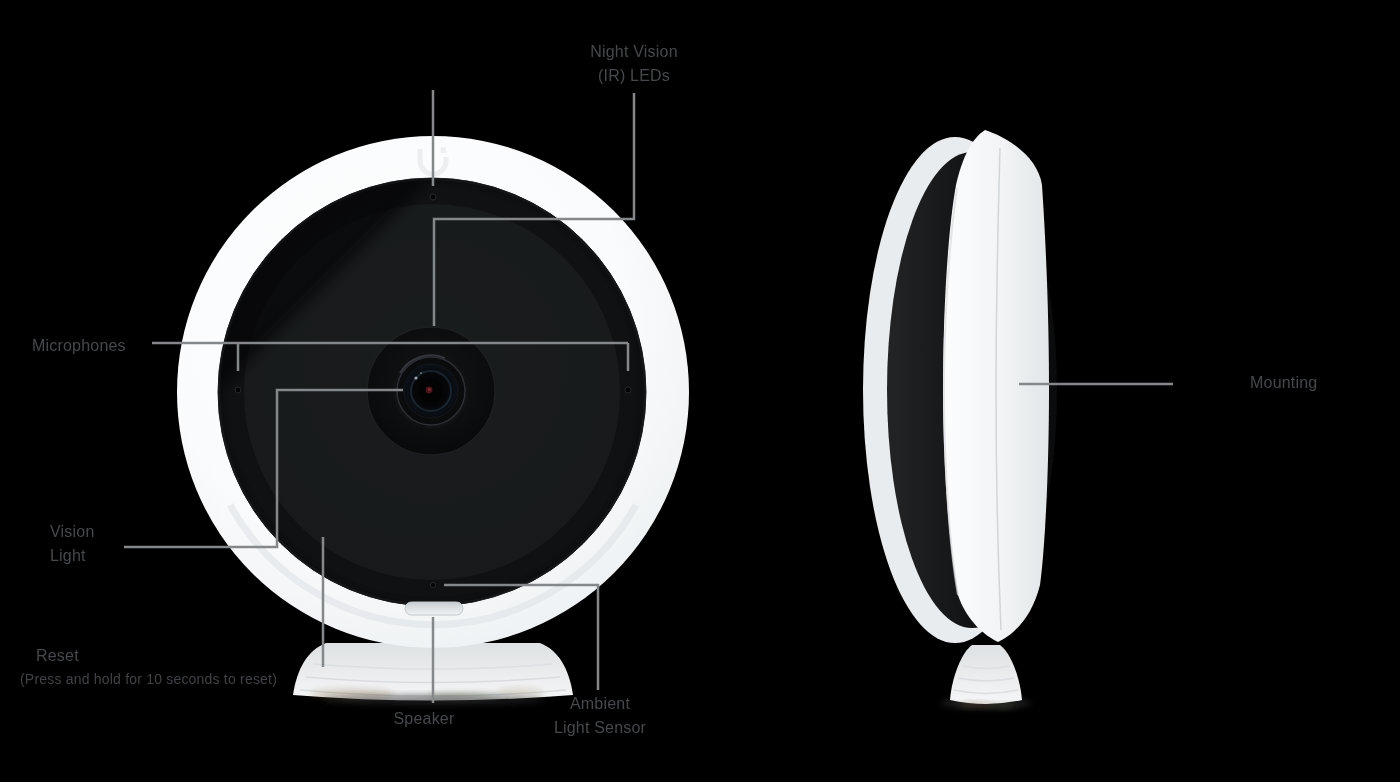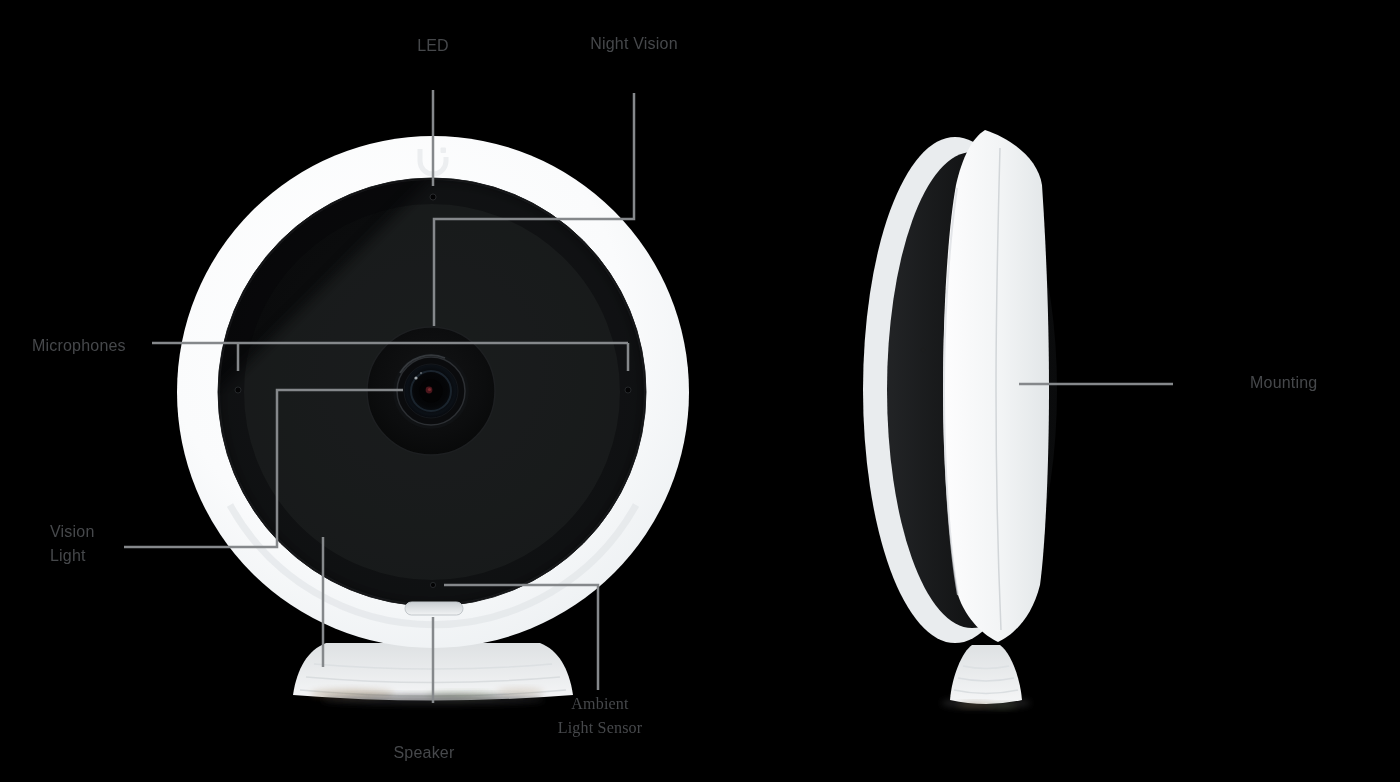--- a/index.html
+++ b/index.html
@@ -15,28 +15,28 @@
     position:absolute;
     color:#46484b;
     font-size:16px;
     line-height:24px;
     letter-spacing:.2px;
     white-space:nowrap;
   }
   .label .ln{display:block;}
   .center{text-align:center;}
   #lbl-led{left:333px;top:34px;width:200px;}
-  #lbl-nv{left:534px;top:32px;width:200px;}
+  #lbl-nv{left:534px;top:40px;width:200px;}
   #lbl-mic{left:32px;top:334px;}
   #lbl-lens{left:50px;top:520px;}
   #lbl-reset{left:20px;top:644px;}
   #lbl-reset .ln1{margin-left:16px;}
   #lbl-reset .ln2{font-size:14px;line-height:22px;color:#404245;}
-  #lbl-speaker{left:334px;top:707px;width:180px;margin-top:34px;}
-  #lbl-ambient{left:510px;top:692px;width:180px;font-family:Liberation Serif, serif;}
+  #lbl-speaker{left:334px;top:707px;width:180px;}
+  #lbl-ambient{left:510px;top:692px;width:180px;}
   #lbl-mount{left:1250px;top:371px;}
 </style>
 </head>
 <body>
 
 <div id="canvas">
 
   <svg id="art" viewBox="0 0 1400 782">
     <defs>
       <radialGradient id="bezelGrad" cx="42%" cy="36%" r="75%">
@@ -170,36 +170,40 @@
       <polyline points="628,343 628,371"></polyline>
       <polyline points="124,547 277,547 277,390 403,390"></polyline>
       <polyline points="323,537 323,667"></polyline>
       <polyline points="433,617 433,703"></polyline>
       <polyline points="598,690 598,585 444,585"></polyline>
       <polyline points="1019,384 1173,384"></polyline>
     </g>
   </svg>
 
   <div class="label center" id="lbl-led">
-    <span class="ln">LED</span>
   </div>
 
   <div class="label center" id="lbl-nv">
     <span class="ln">Night Vision</span>
+    <span class="ln">(IR) LEDs</span>
   </div>
 
   <div class="label" id="lbl-mic">
     <span class="ln">Microphones</span>
   </div>
 
   <div class="label" id="lbl-lens">
     <span class="ln">Vision</span>
     <span class="ln">Light</span>
   </div>
 
+  <div class="label" id="lbl-reset">
+    <span class="ln ln1">Reset</span>
+    <span class="ln ln2">(Press and hold for 10 seconds to reset)</span>
+  </div>
 
   <div class="label center" id="lbl-speaker">
     <span class="ln">Speaker</span>
   </div>
 
   <div class="label center" id="lbl-ambient">
     <span class="ln">Ambient</span>
     <span class="ln">Light Sensor</span>
   </div>
 

